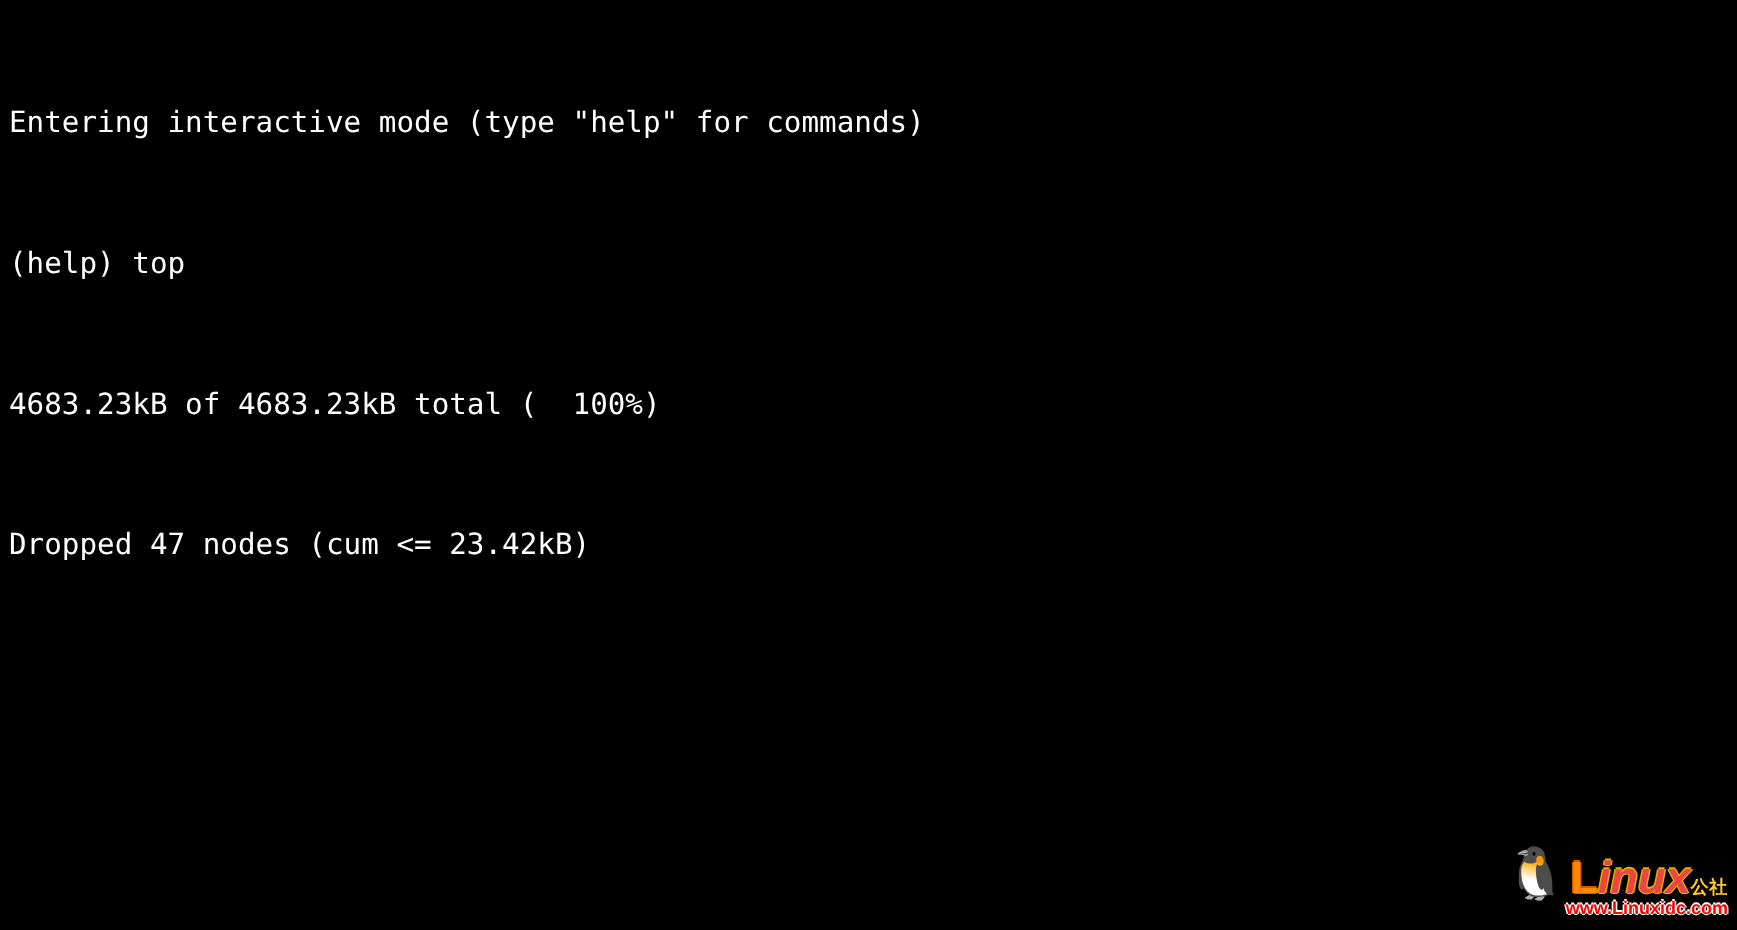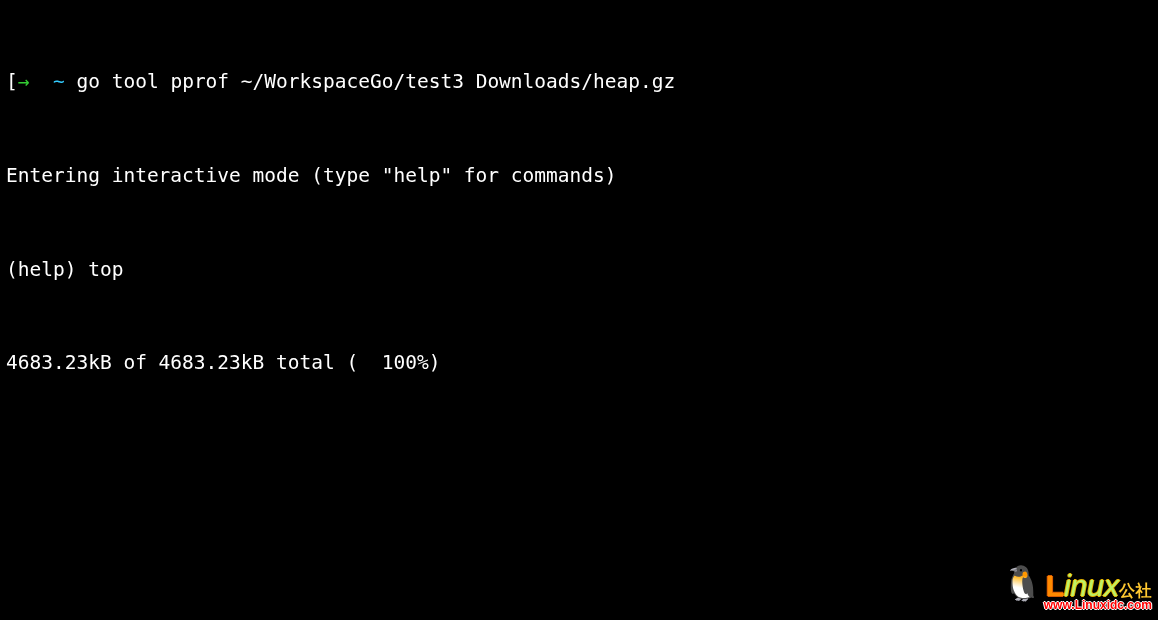--- a/index.html
+++ b/index.html
@@ -31,40 +31,40 @@
     line-height: 1.05;
     pointer-events: none;
   }
   .watermark .brand-line { display: flex; align-items: flex-end; }
   .watermark .penguin { font-size: 34px; margin-right: 2px; }
   .watermark .brand-l {
     font-size: 30px; font-weight: 900; color: #ff8a00;
     text-shadow: 1px 0 #d65a00, -1px 0 #d65a00, 0 1px #d65a00, 0 -1px #d65a00;
   }
   .watermark .brand-rest {
-    font-size: 30px; font-weight: 400; font-style: italic; color: #bef264;
+    font-size: 30px; font-weight: 700; font-style: italic; color: #ef4444;
     text-shadow: 1px 0 #e0b000, -1px 0 #e0b000, 0 1px #e0b000, 0 -1px #e0b000;
   }
   .watermark .subtitle {
-    font-size: 16px; color: #ffc830; font-weight: bold; letter-spacing: .5px;
+    font-size: 12px; color: #ffc830; font-weight: bold; letter-spacing: .5px;
   }
   .watermark .url {
     font-size: 12px; color: #ff0000; font-weight: bold;
     text-shadow: 1px 0 #fff, -1px 0 #fff, 0 1px #fff, 0 -1px #fff;
     margin-top: -2px;
   }
 </style>
 </head>
 <body>
 
 <div class="terminal">
-  <span class="line">[<span class="prompt-arrow">→</span>  <span class="prompt-tilde">~</span> <span class="cmd-text">go tool pprof ~/WorkspaceGo/test3 Downloads/heap.gz</span></span>
   <span class="line">Entering interactive mode (type "help" for commands)</span>
   <span class="line"><span>(help) </span><span>top</span></span>
   <span class="line">4683.23kB of 4683.23kB total (  100%)</span>
+  <span class="line">Dropped 47 nodes (cum &lt;= 23.42kB)</span>
   
   
   
 </div>
 
 <div class="watermark">
   <div class="brand-line">
     <span class="penguin">🐧</span>
     <span>
       <span class="brand-l">L</span><span class="brand-rest">inux</span><span class="subtitle">公社</span>

